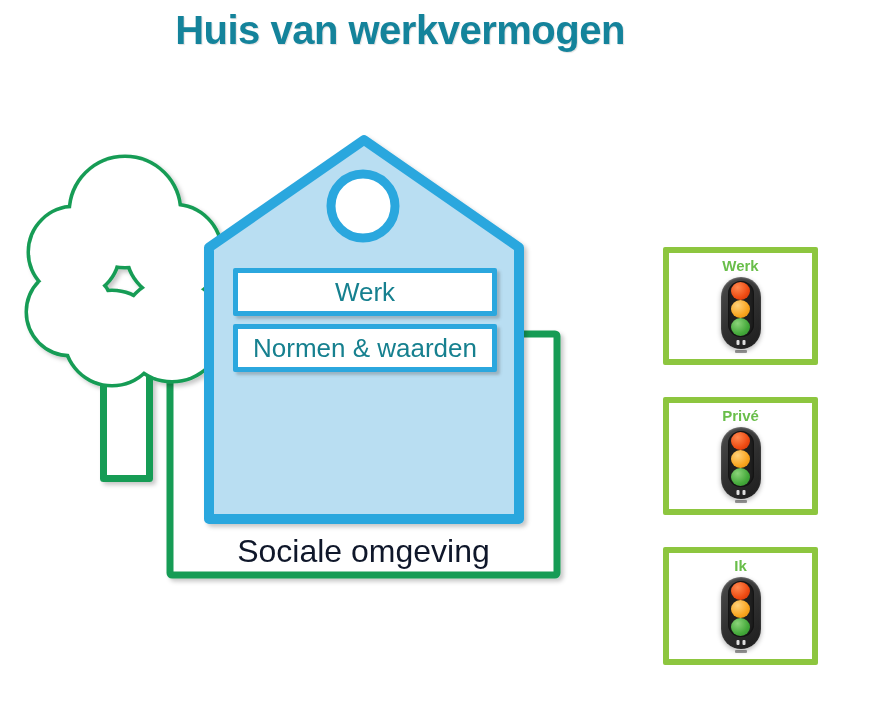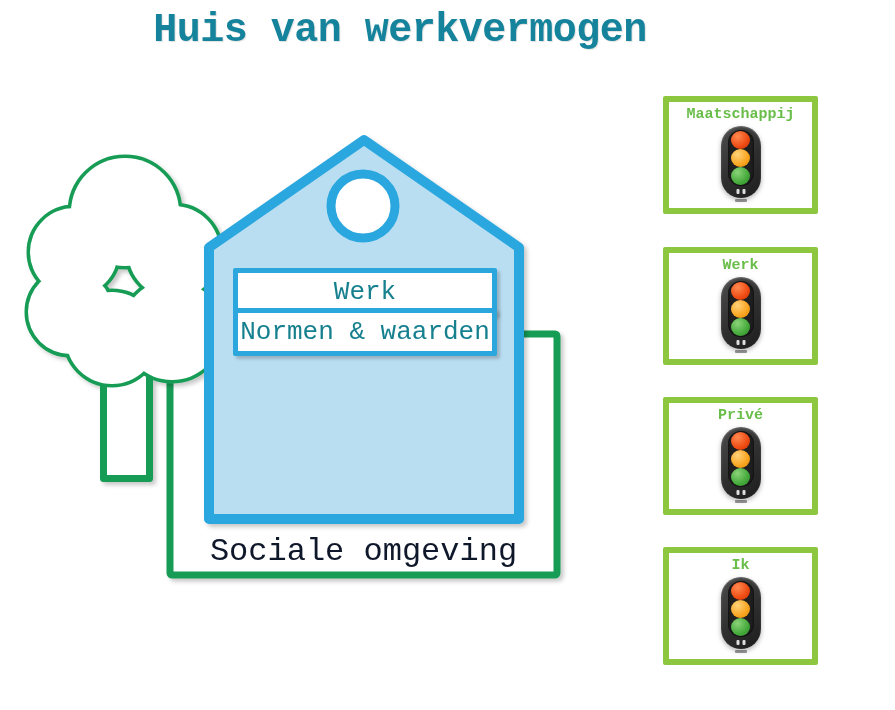--- a/index.html
+++ b/index.html
@@ -3,21 +3,21 @@
 <meta charset="utf-8">
 <style>
   html, body { margin: 0; padding: 0; background: #ffffff; }
   * { box-sizing: border-box; }
   .stage {
     position: relative;
     width: 860px;
     height: 710px;
     background: #ffffff;
     overflow: hidden;
-    font-family: Liberation Mono, monospace;
+    font-family: Liberation Sans, sans-serif;
   }
   .title {
     position: absolute;
     left: 0;
     top: 8px;
     width: 800px;
     text-align: center;
     font-size: 40px;
     font-weight: 600;
     letter-spacing: -0.5px;
@@ -35,21 +35,21 @@
     border: 5px solid #2BA7DE;
     border-radius: 2px;
     box-shadow: 3px 3px 3px rgba(80,80,80,0.30);
     display: flex;
     align-items: center;
     justify-content: center;
     font-size: 26px;
     color: #16808F;
   }
   .floor-1 { top: 268px; }
-  .floor-2 { top: 308px; }
+  .floor-2 { top: 324px; }
   .floor-3 { top: 389px; }
   .floor-4 { top: 449px; }
 
   .foundation-label {
     position: absolute;
     left: 170px;
     top: 533px;
     width: 387px;
     text-align: center;
     font-size: 32px;
@@ -158,37 +158,20 @@
 
   <div class="floor floor-1">
     <span>Werk</span>
   </div>
   <div class="floor floor-2">
     <span>Normen &amp; waarden</span>
   </div>
 
   <div class="foundation-label">Sociale omgeving</div>
 
-  <div class="panel panel-1">
-    <div class="panel-label">Maatschappij</div>
-    <div class="tl">
-      <div class="tl-body">
-        <div class="tl-shaft">
-          <div class="lamp lamp-red"></div>
-          <div class="lamp lamp-amber"></div>
-          <div class="lamp lamp-green"></div>
-        </div>
-        <div class="tl-dots">
-          <div class="tl-dot"></div>
-            <div class="tl-dot"></div>
-        </div>
-      </div>
-      <div class="tl-stand"></div>
-    </div>
-  </div>
 
   <div class="panel panel-2">
     <div class="panel-label">Werk</div>
     <div class="tl">
       <div class="tl-body">
         <div class="tl-shaft">
           <div class="lamp lamp-red"></div>
           <div class="lamp lamp-amber"></div>
           <div class="lamp lamp-green"></div>
         </div>

